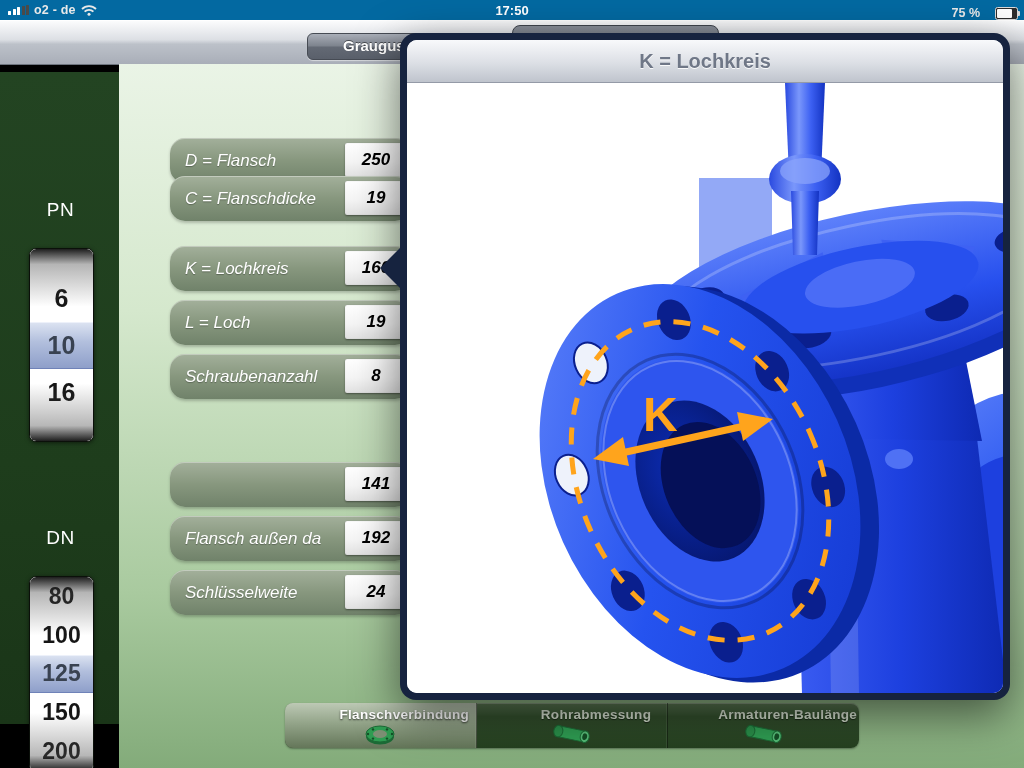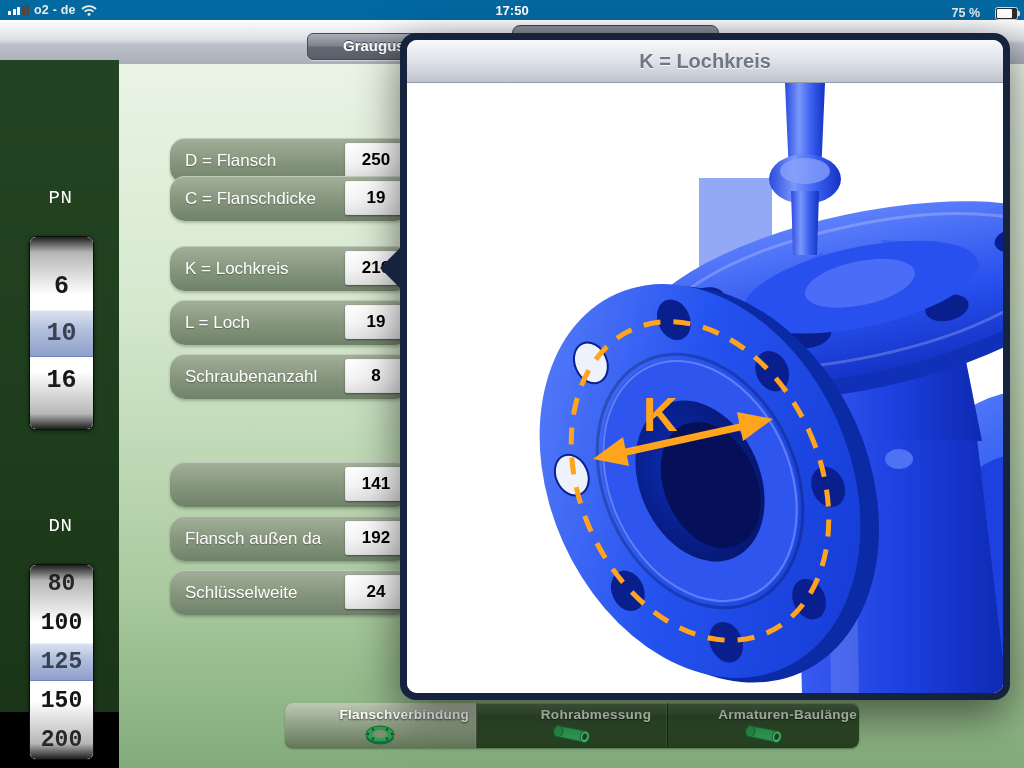--- a/index.html
+++ b/index.html
@@ -27,22 +27,22 @@
            background:linear-gradient(180deg,#fdfdfe 0%,#dcdfe4 45%,#bcc1c9 55%,#a9aeb8 100%);
            border-bottom:1px solid #6e747e;box-shadow:inset 0 1px 0 #fff;}
   .seg-btn{position:absolute;left:307px;top:33px;width:140px;height:25px;border:1px solid #464b54;border-radius:6px;
            background:linear-gradient(180deg,#a9aeb8 0%,#7d838d 48%,#636974 52%,#5a606b 100%);
            color:#fff;font-size:15px;font-weight:bold;text-align:center;line-height:24px;
            text-shadow:0 -1px 0 rgba(0,0,0,.5);box-shadow:0 1px 1px rgba(255,255,255,.5);z-index:5;}
   .seg-hidden{position:absolute;left:512px;top:25px;width:205px;height:38px;border:1px solid #3f444c;
            border-radius:8px 8px 0 0;background:linear-gradient(180deg,#8a909a 0%,#5c626d 100%);z-index:4;}
 
   
-  .sidebar{position:absolute;left:0;top:60px;width:119px;height:652px;
-           background:linear-gradient(180deg,#234422 0%,#1e3d1c 60%,#1a3518 100%);font-family:Liberation Mono, monospace;}
+  .sidebar{position:absolute;left:0;top:72px;width:119px;height:652px;
+           background:linear-gradient(180deg,#234422 0%,#1e3d1c 60%,#1a3518 100%);}
   .side-label{position:absolute;left:29px;width:63px;text-align:center;color:#fff;font-size:19px;letter-spacing:.5px;}
   .lbl-pn{top:127px;} .lbl-dn{top:455px;}
 
   .wheel{position:absolute;left:29px;width:63px;background:#fff;border:1px solid #0b100a;border-radius:7px;
          overflow:hidden;box-shadow:0 1px 4px rgba(0,0,0,.55);}
   .wheel-pn{top:176px;height:192px;}
   .wheel-dn{top:504px;height:194px;}
   .wheel .rows{position:absolute;left:0;right:0;top:0;display:flex;flex-direction:column;}
   .wheel-pn .rows{padding-top:26px;}
   .wheel .opt{display:flex;align-items:center;justify-content:center;font-weight:bold;color:#151515;}
@@ -53,21 +53,21 @@
   .wheel:after{content:"";position:absolute;left:0;top:0;right:0;bottom:0;pointer-events:none;border-radius:6px;
      background:linear-gradient(180deg,rgba(5,5,5,.9) 0%,rgba(70,70,70,.4) 8%,rgba(255,255,255,0) 30%,
                 rgba(255,255,255,0) 70%,rgba(75,75,75,.4) 92%,rgba(5,5,5,.9) 100%);}
 
   
   .content{position:absolute;left:119px;top:64px;width:905px;height:704px;
            background:linear-gradient(180deg,#eaf4e6 0%,#d5e8cd 35%,#a9ca9f 75%,#83ab7a 100%);}
 
   .spec-row{position:absolute;left:170px;width:240px;height:45px;border-radius:15px;
             background:linear-gradient(180deg,#a3b09b 0%,#87977e 50%,#70826a 100%);
-            box-shadow:inset 0 1px 0 rgba(255,255,255,.35),0 2px 3px rgba(0,0,0,.22);z-index:3;}
+            box-shadow:inset 0 1px 0 rgba(255,255,255,.35),0 2px 3px rgba(0,0,0,.22);z-index:3;font-style:italic;}
   .spec-row .lbl{position:absolute;left:15px;top:0;height:100%;display:flex;align-items:center;
             color:#fff;font-size:17px;text-shadow:0 1px 1px rgba(0,0,0,.3);white-space:nowrap;}
   .spec-row .val{position:absolute;right:3px;top:5px;width:62px;height:34px;border-radius:2px;
             background:linear-gradient(180deg,#ffffff 0%,#f5f5f5 55%,#e1e1e1 100%);
             box-shadow:0 1px 2px rgba(0,0,0,.4),inset 0 0 1px rgba(0,0,0,.25);
             display:flex;align-items:center;justify-content:center;font-size:17px;font-weight:bold;color:#000;}
 
   
   .tabbar{position:absolute;left:285px;top:703px;width:574px;height:45px;border-radius:8px;overflow:hidden;
           background:linear-gradient(180deg,#5d7a55 0%,#33502d 30%,#254120 100%);
@@ -154,21 +154,21 @@
   <div class="spec-row" style="top:138px">
     <div class="lbl">D = Flansch</div>
     <div class="val">250</div>
   </div>
   <div class="spec-row" style="top:176px">
     <div class="lbl">C = Flanschdicke</div>
     <div class="val">19</div>
   </div>
   <div class="spec-row" style="top:246px">
     <div class="lbl">K = Lochkreis</div>
-    <div class="val">210</div>
+    <div class="val">160</div>
   </div>
   <div class="spec-row" style="top:300px">
     <div class="lbl">L = Loch</div>
     <div class="val">19</div>
   </div>
   <div class="spec-row" style="top:354px">
     <div class="lbl">Schraubenanzahl</div>
     <div class="val">8</div>
   </div>
   <div class="spec-row" style="top:462px">

